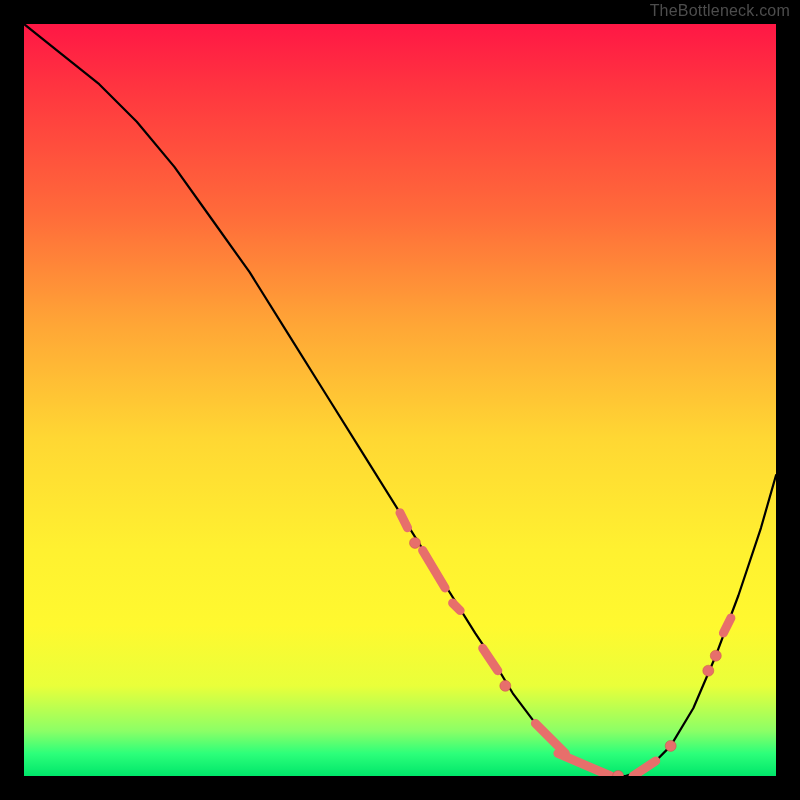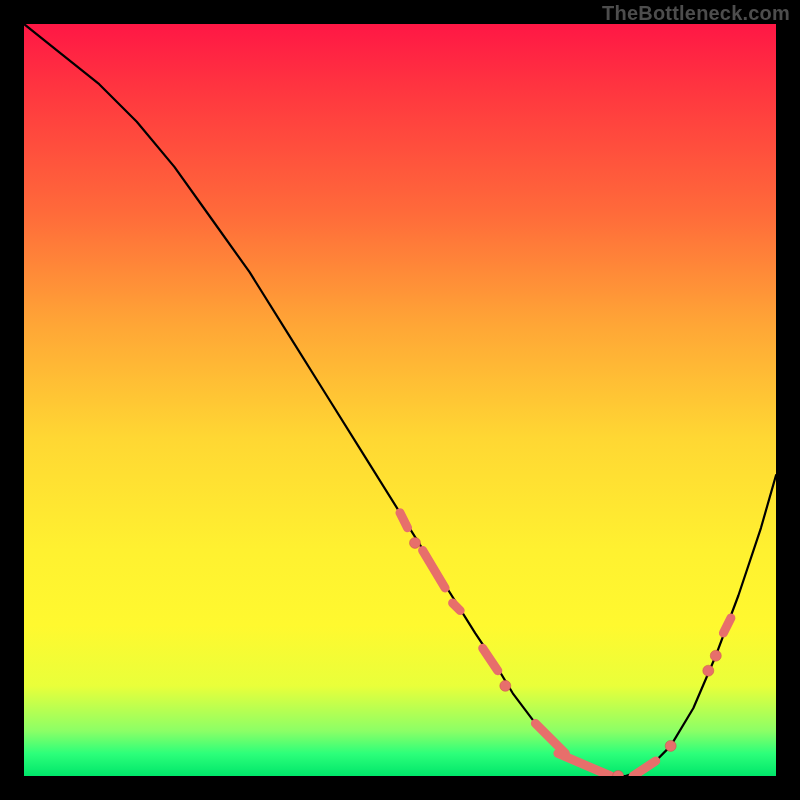--- a/index.html
+++ b/index.html
@@ -28,22 +28,22 @@
       #e9ff3a 88%,
       #8cff66 94%,
       #2dff7a 97%,
       #00e66a 100%);
   }
   .watermark {
     position: absolute;
     top: 2px;
     right: 10px;
     color: #4d4d4d;
-    font-size: 20px;
-    font-weight: 700;
+    font-size: 16px;
+    font-weight: 400;
     letter-spacing: 0.2px;
     z-index: 5;
   }
   svg.plot {
     position: absolute;
     left: 0;
     top: 0;
     width: 752px;
     height: 752px;
     z-index: 3;

